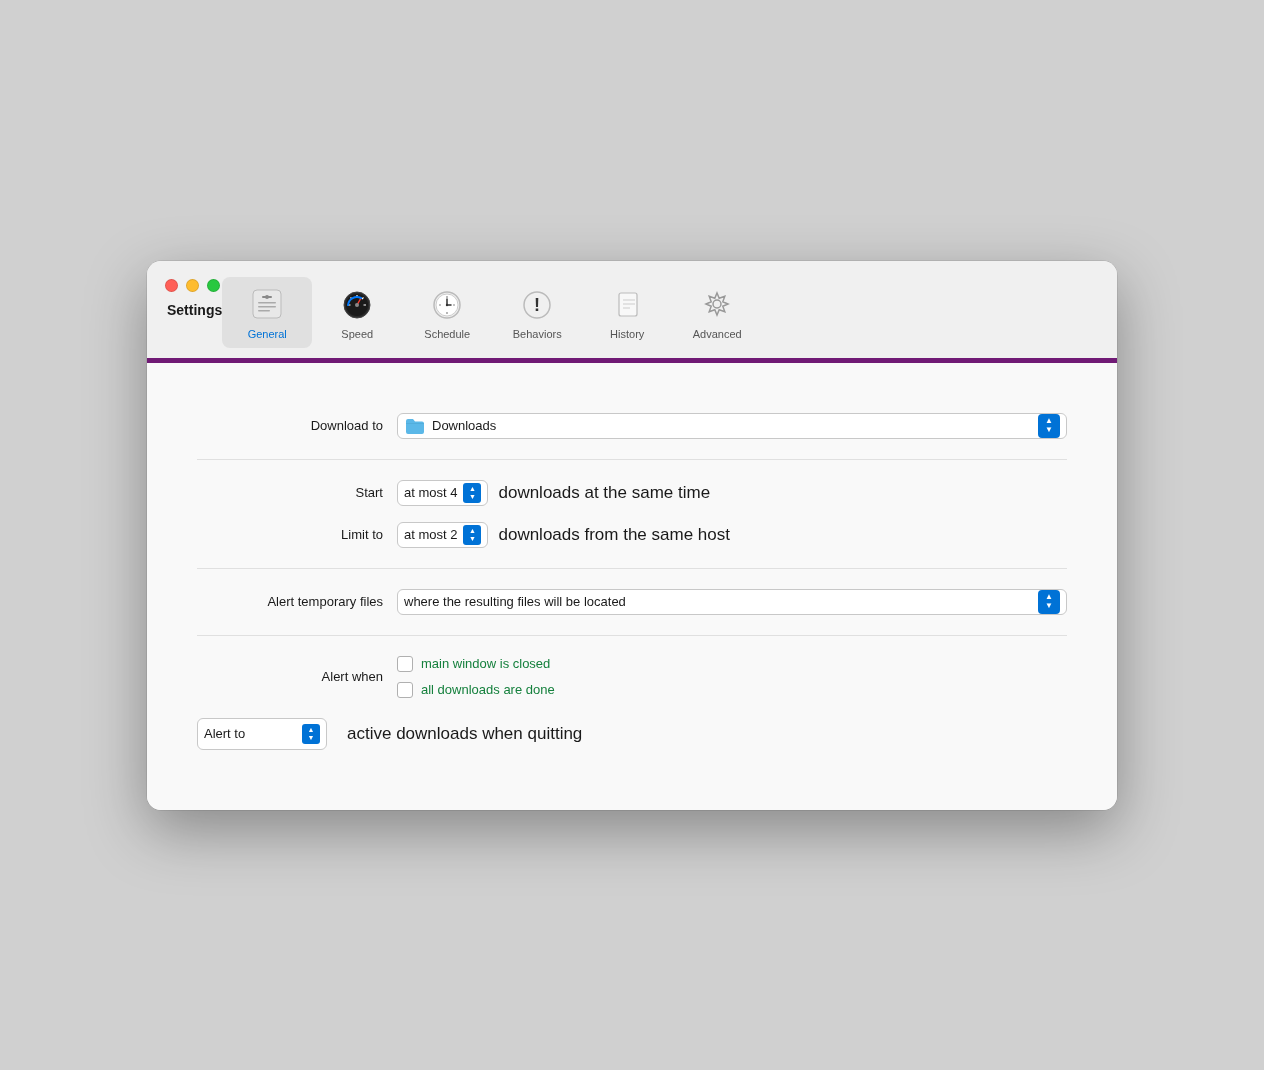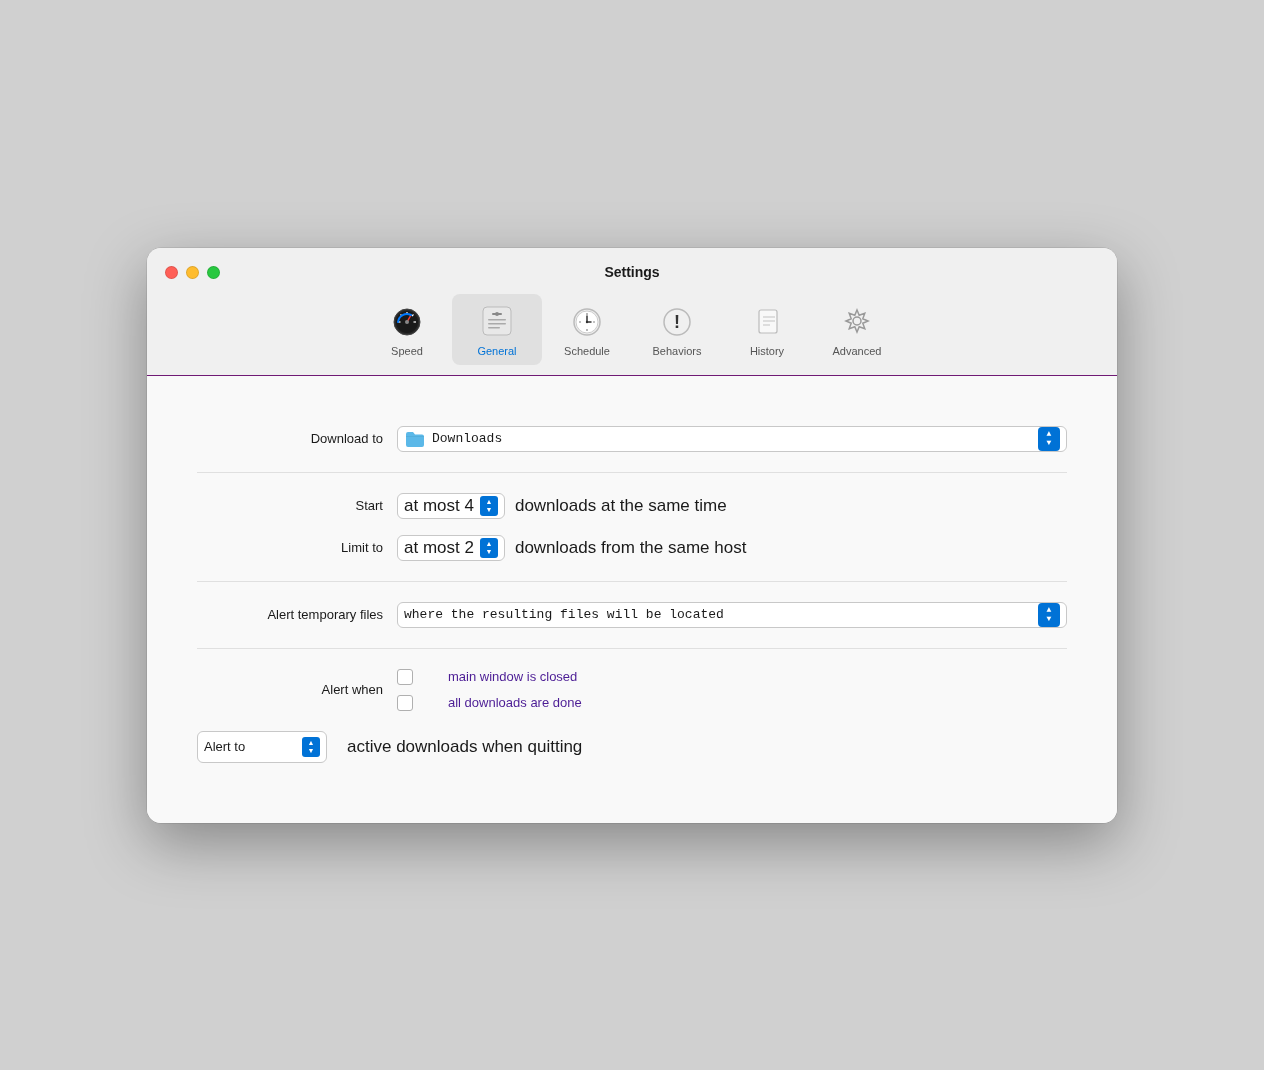--- a/index.html
+++ b/index.html
@@ -20,21 +20,21 @@
       border-radius: 14px;
       box-shadow: 0 20px 60px rgba(0,0,0,0.35), 0 0 0 0.5px rgba(0,0,0,0.15);
       overflow: hidden;
       position: relative;
     }
 
     .titlebar {
       background: #f0f0f0;
       padding: 16px 20px 0 20px;
       display: flex;
-      flex-direction: column;
+      flex-direction: row;
       align-items: center;
       position: relative;
     }
 
     .traffic-lights {
       position: absolute;
       left: 18px;
       top: 18px;
       display: flex;
       gap: 8px;
@@ -92,21 +92,21 @@
       color: #555;
     }
 
     .toolbar-item.active .toolbar-item-label {
       color: #0072d6;
       font-weight: 500;
     }
 
     .content {
       background: #f9f9f9;
-      border-top: 1px solid #701a75;
+      border-top: 5px solid #701a75;
       padding: 30px 50px 40px 50px;
     }
 
     .section {
       border-bottom: 1px solid #e0e0e0;
       padding: 20px 0;
     }
 
     .section:last-child {
       border-bottom: none;
@@ -128,21 +128,20 @@
       text-align: right;
       width: 200px;
       flex-shrink: 0;
       padding-right: 14px;
     }
 
     .select-container {
       display: flex;
       align-items: center;
       flex: 1;
-      font-family: Liberation Mono, monospace;
     }
 
     .select-full {
       flex: 1;
       height: 26px;
       background: white;
       border: 1px solid #c8c8c8;
       border-radius: 6px;
       display: flex;
       align-items: center;
@@ -192,21 +191,21 @@
       height: 26px;
       background: white;
       border: 1px solid #c8c8c8;
       border-radius: 6px;
       padding: 0 6px;
       gap: 6px;
       cursor: pointer;
     }
 
     .inline-select-text {
-      font-size: 17px;
+      font-size: 13px;
       color: #1a1a1a;
       white-space: nowrap;
     }
 
     .inline-select-stepper {
       width: 18px;
       height: 20px;
       background: #0072d6;
       border-radius: 3px;
       display: flex;
@@ -240,22 +239,21 @@
       height: 16px;
       border: 1.5px solid #b0b0b0;
       border-radius: 3px;
       background: white;
       flex-shrink: 0;
       cursor: pointer;
     }
 
     .checkbox-label {
       font-size: 13px;
-      color: #4c1d95;
-      margin-left: 27px;
+      color: #15803d;
     }
 
     .alert-row {
       display: flex;
       align-items: center;
       gap: 10px;
       margin-top: 20px;
     }
 
     .alert-select {
@@ -291,53 +289,53 @@
     <div class="traffic-lights">
       <div class="traffic-light close"></div>
       <div class="traffic-light minimize"></div>
       <div class="traffic-light maximize"></div>
     </div>
 
     <div class="window-title">Settings</div>
 
     <div class="toolbar">
 
-      <div class="toolbar-item">
-        <div class="toolbar-item-icon">
-          <svg width="38" height="38" viewBox="0 0 38 38" fill="none">
-            <circle cx="19" cy="20" r="13" fill="#2a2a2a" stroke="#444" stroke-width="1"></circle>
-            <circle cx="19" cy="20" r="11" fill="#1a1a1a"></circle>
-
-            <line x1="19" y1="10" x2="19" y2="12.5" stroke="white" stroke-width="1.2"></line>
-            <line x1="10" y1="20" x2="12.5" y2="20" stroke="white" stroke-width="1.2"></line>
-            <line x1="28" y1="20" x2="25.5" y2="20" stroke="white" stroke-width="1.2"></line>
-            <line x1="12.5" y1="12.5" x2="14.2" y2="14.2" stroke="white" stroke-width="1.2"></line>
-            <line x1="25.5" y1="12.5" x2="23.8" y2="14.2" stroke="white" stroke-width="1.2"></line>
-
-            <line x1="19" y1="20" x2="23" y2="13" stroke="#ff3b30" stroke-width="1.5" stroke-linecap="round"></line>
-
-            <path d="M 10 20 A 9 9 0 0 1 23 13" stroke="#007aff" stroke-width="2" fill="none" stroke-linecap="round"></path>
-            <circle cx="19" cy="20" r="2" fill="#888"></circle>
-          </svg>
-        </div>
-        <div class="toolbar-item-label">Speed</div>
-      </div>
-
       <div class="toolbar-item active">
         <div class="toolbar-item-icon">
           <svg width="38" height="38" viewBox="0 0 38 38" fill="none">
             <rect x="5" y="5" width="28" height="28" rx="4" fill="#e8e8e8" stroke="#bbb" stroke-width="1"></rect>
             <rect x="14" y="11" width="10" height="2" rx="1" fill="#888"></rect>
             <rect x="17" y="10" width="4" height="4" rx="2" fill="#888"></rect>
             <rect x="10" y="17" width="18" height="1.5" rx="0.75" fill="#aaa"></rect>
             <rect x="10" y="21" width="18" height="1.5" rx="0.75" fill="#aaa"></rect>
             <rect x="10" y="25" width="12" height="1.5" rx="0.75" fill="#aaa"></rect>
           </svg>
         </div>
         <div class="toolbar-item-label">General</div>
+      </div>
+
+      <div class="toolbar-item">
+        <div class="toolbar-item-icon">
+          <svg width="38" height="38" viewBox="0 0 38 38" fill="none">
+            <circle cx="19" cy="20" r="13" fill="#2a2a2a" stroke="#444" stroke-width="1"></circle>
+            <circle cx="19" cy="20" r="11" fill="#1a1a1a"></circle>
+
+            <line x1="19" y1="10" x2="19" y2="12.5" stroke="white" stroke-width="1.2"></line>
+            <line x1="10" y1="20" x2="12.5" y2="20" stroke="white" stroke-width="1.2"></line>
+            <line x1="28" y1="20" x2="25.5" y2="20" stroke="white" stroke-width="1.2"></line>
+            <line x1="12.5" y1="12.5" x2="14.2" y2="14.2" stroke="white" stroke-width="1.2"></line>
+            <line x1="25.5" y1="12.5" x2="23.8" y2="14.2" stroke="white" stroke-width="1.2"></line>
+
+            <line x1="19" y1="20" x2="23" y2="13" stroke="#ff3b30" stroke-width="1.5" stroke-linecap="round"></line>
+
+            <path d="M 10 20 A 9 9 0 0 1 23 13" stroke="#007aff" stroke-width="2" fill="none" stroke-linecap="round"></path>
+            <circle cx="19" cy="20" r="2" fill="#888"></circle>
+          </svg>
+        </div>
+        <div class="toolbar-item-label">Speed</div>
       </div>
 
       <div class="toolbar-item">
         <div class="toolbar-item-icon">
           <svg width="38" height="38" viewBox="0 0 38 38" fill="none">
             <circle cx="19" cy="20" r="13" fill="#f0f0f0" stroke="#bbb" stroke-width="1.5"></circle>
             <circle cx="19" cy="20" r="11" fill="white" stroke="#ccc" stroke-width="1"></circle>
 
             <line x1="19" y1="11" x2="19" y2="13" stroke="#888" stroke-width="1.2"></line>
             <line x1="19" y1="27" x2="19" y2="29" stroke="#888" stroke-width="1.2"></line>

